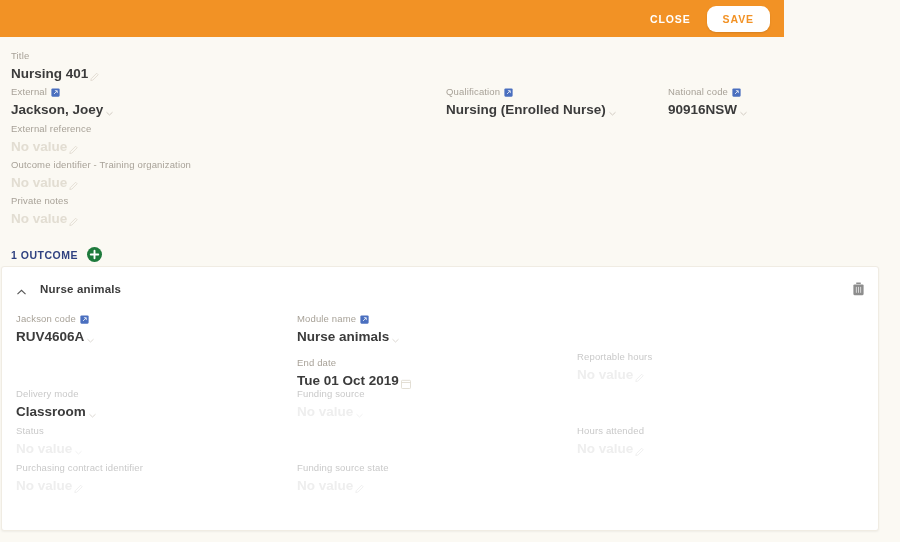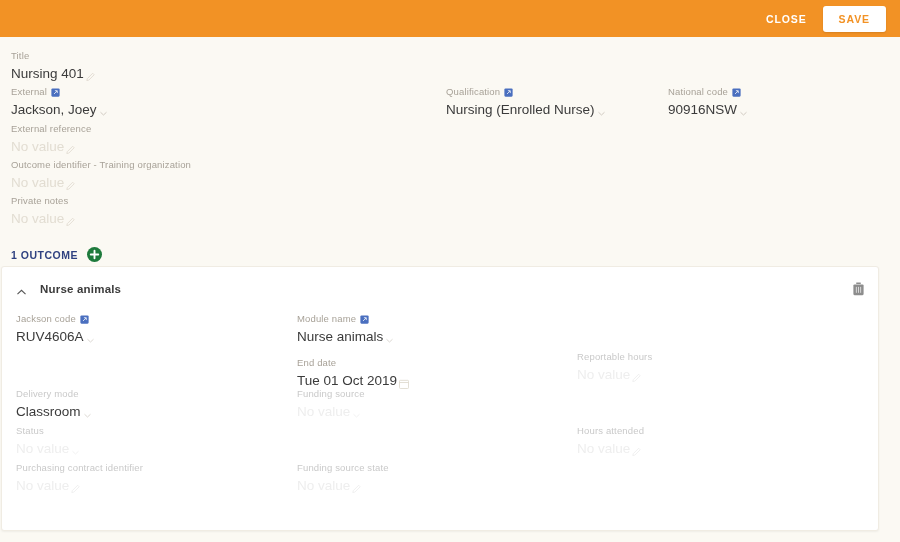--- a/index.html
+++ b/index.html
@@ -6,47 +6,47 @@
   html, body {
     width: 900px; height: 542px;
     background: #fbf9f3;
     font-family: "Liberation Sans", sans-serif;
     overflow: hidden;
   }
   .app { position: relative; width: 900px; height: 542px; background: #fbf9f3; }
 
   
   .topbar {
-    position: absolute; left: 0; top: 0; width: 900px; height: 37px;
+    position: absolute; left: 0; top: 0; width: 784px; height: 37px;
     background: #f29225;
     display: flex; align-items: center; justify-content: flex-end;
     padding-right: 14px;
   }
   .btn-close {
     color: #ffffff; font-size: 10.5px; font-weight: bold; letter-spacing: 0.9px;
     background: transparent; border: none; cursor: pointer;
     padding: 6px 10px; margin-right: 6px; font-family: "Liberation Sans", sans-serif;
   }
   .btn-save {
     color: #f29225; font-size: 10.5px; font-weight: bold; letter-spacing: 0.9px;
-    background: #ffffff; border: none; border-radius: 3px; cursor: pointer;
+    background: #ffffff; border: none; border-radius: 9px; cursor: pointer;
     padding: 7px 16px; font-family: "Liberation Sans", sans-serif;
     box-shadow: 0 1px 2px rgba(0,0,0,0.12);
   }
 
   
   .field { position: absolute; }
   .f-label {
     font-size: 9.5px; color: #a8a298; letter-spacing: 0.15px;
     white-space: nowrap; display: flex; align-items: center; gap: 4px;
     margin-bottom: 3px; line-height: 12px;
   }
   .f-value {
     font-size: 13.5px; color: #3b3b3b; white-space: nowrap;
-    display: flex; align-items: center; gap: 2px; line-height: 17px;
+    display: flex; align-items: center; gap: 2px; line-height: 17px; font-weight: bold;
   }
   .f-value.empty { color: #e2ddd2; }
   .f-value.empty-card { color: #eeeeee; }
   .f-label.dim-card { color: #c9c9c9; }
 
   
   .ext-icon { display: inline-block; width: 9px; height: 9px; position: relative; flex: 0 0 auto; }
   .ext-icon svg { display: block; }
   .pencil { display: inline-block; width: 10px; height: 10px; flex: 0 0 auto; }
   .chev { display: inline-block; width: 9px; height: 9px; flex: 0 0 auto; }

